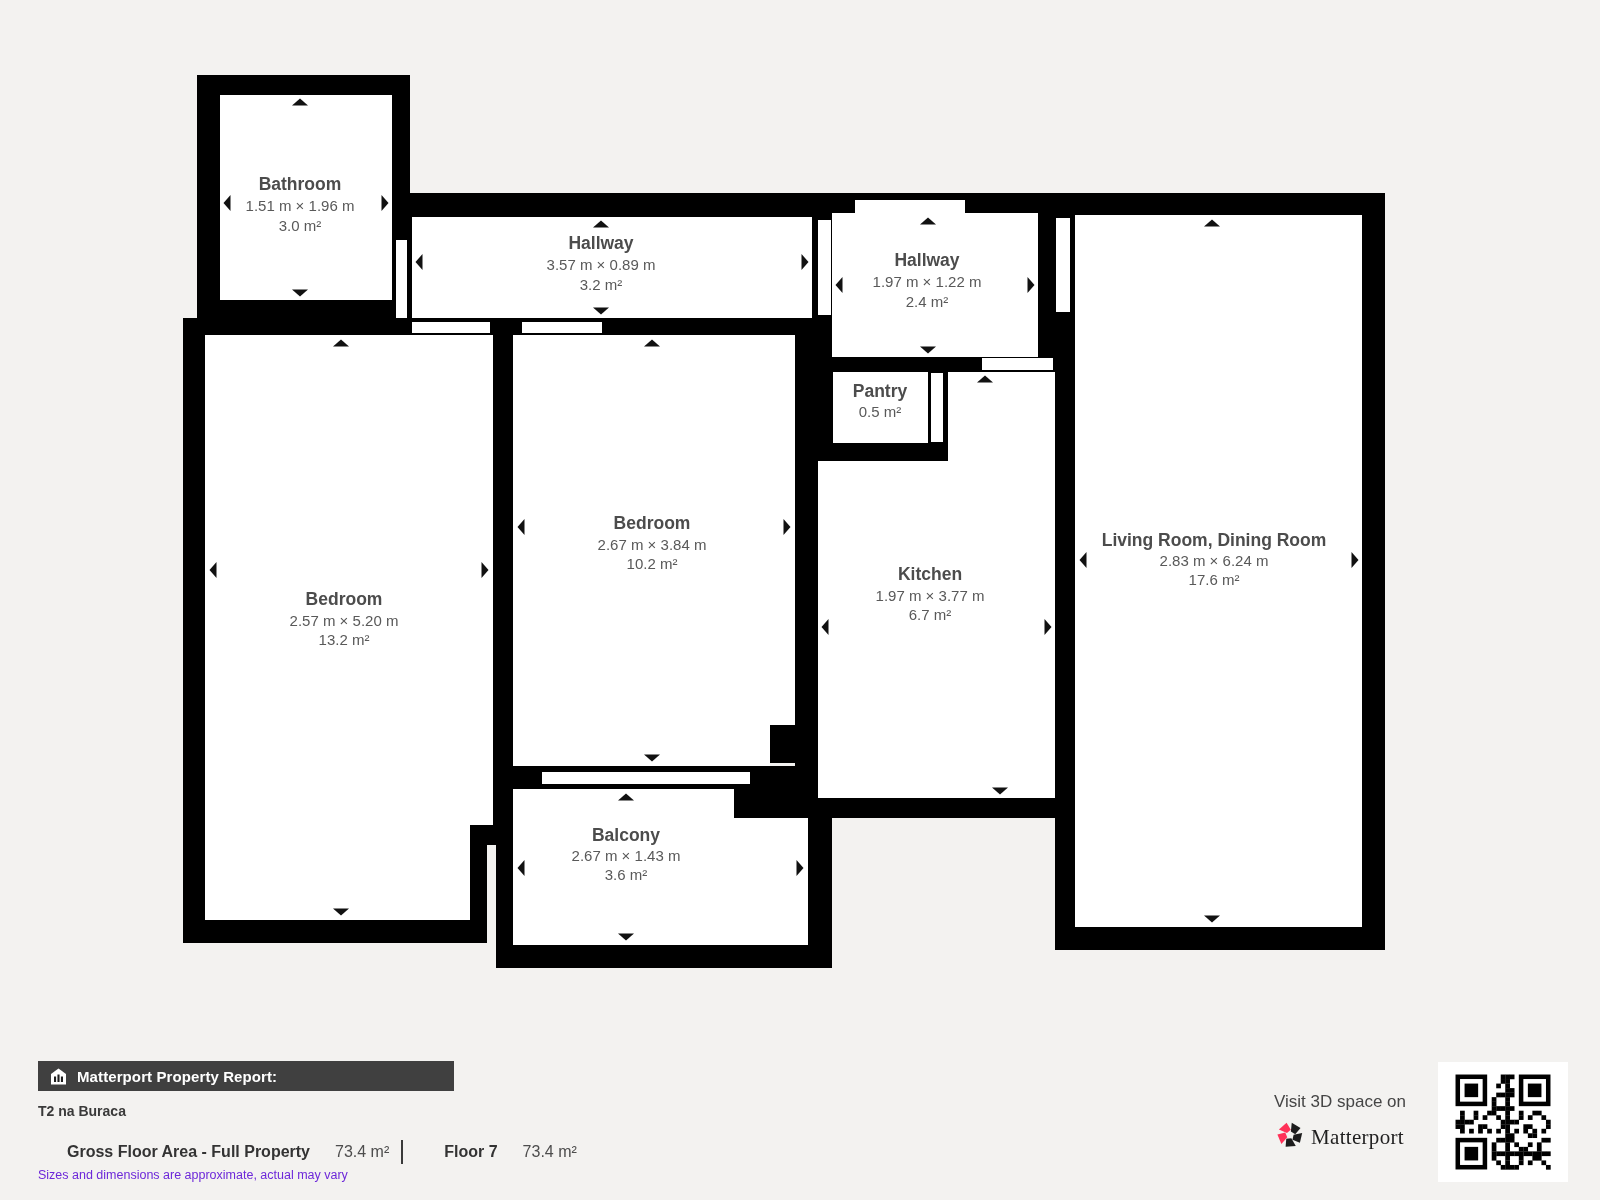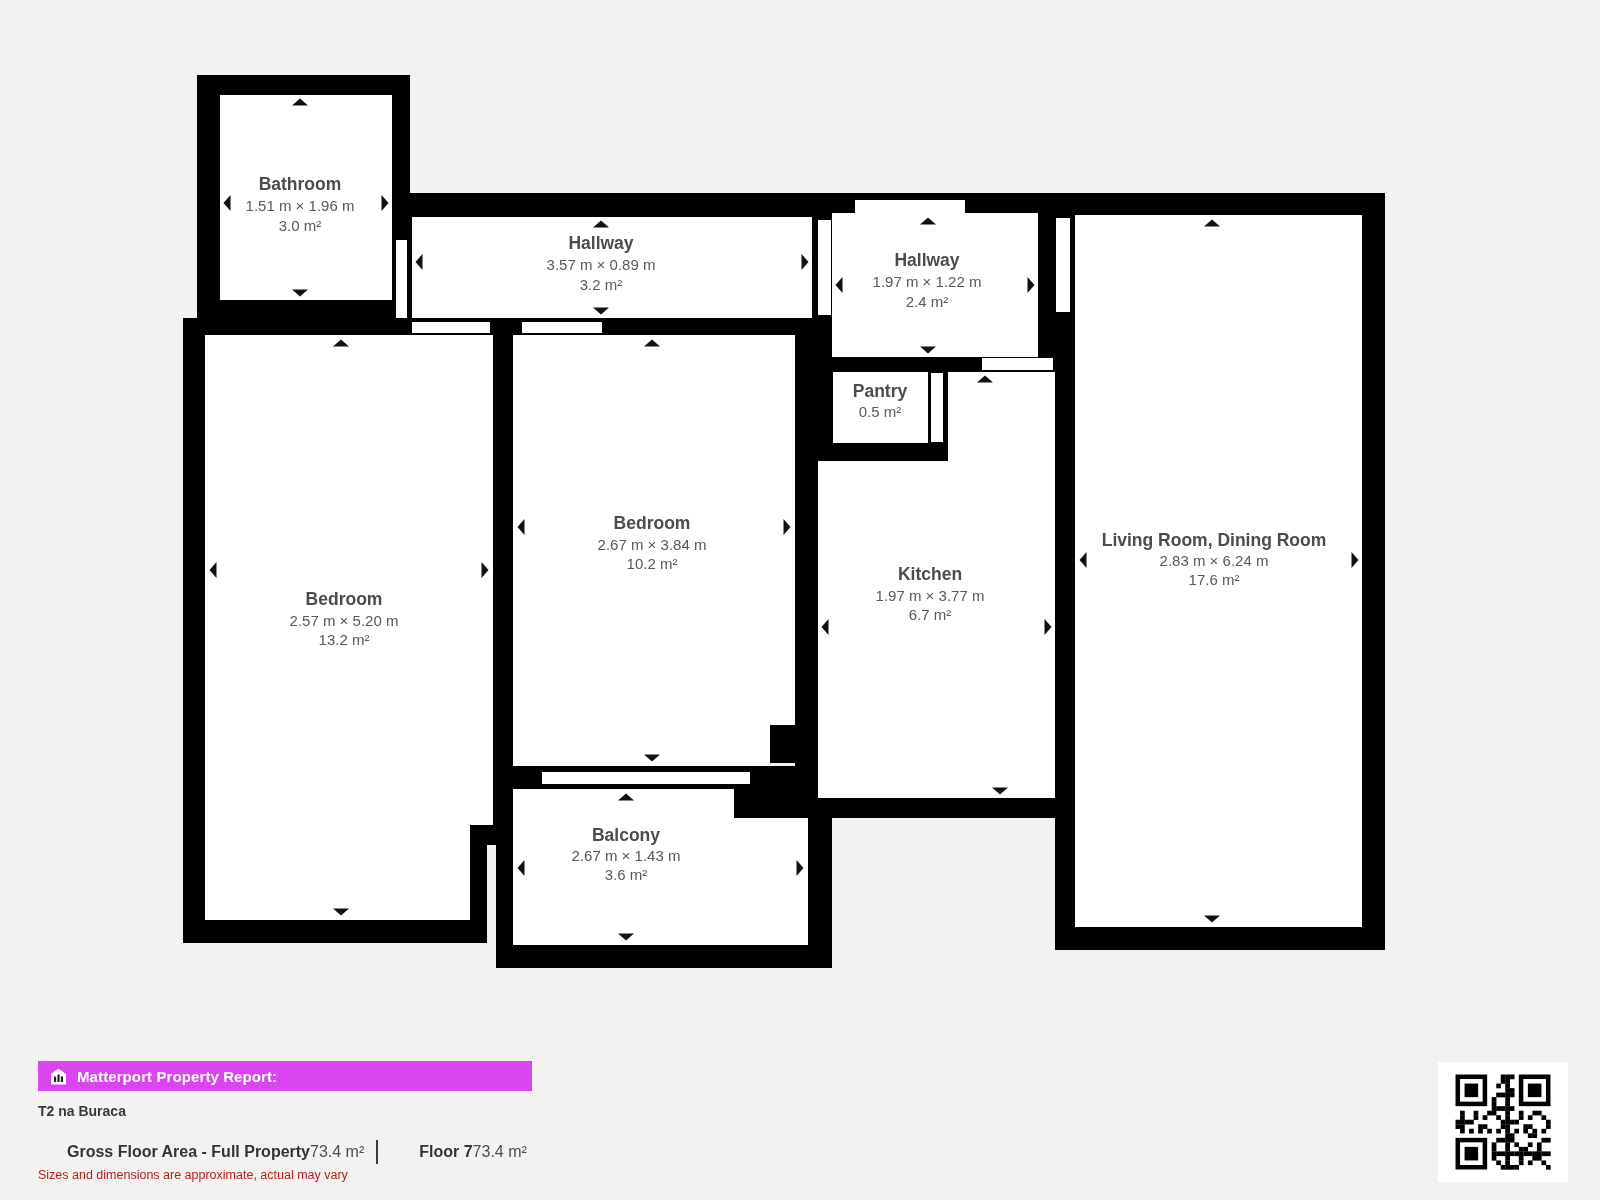--- a/index.html
+++ b/index.html
@@ -2,29 +2,29 @@
 <html><head>
 <meta charset="utf-8">
 <style>
   html,body{margin:0;padding:0;}
   body{width:1600px;height:1200px;background:#f3f2f0;font-family:"Liberation Sans",sans-serif;position:relative;overflow:hidden;}
   .page{position:absolute;inset:0;}
   svg text{user-select:none;}
   .room-name{font-size:17.5px;font-weight:700;fill:#4c4c4c;}
   .room-dims{font-size:15px;fill:#595959;}
   
-  .report-bar{position:absolute;left:38px;top:1061px;width:494px;height:30px;background:#d946ef;display:flex;align-items:center;}
+  .report-bar{position:absolute;left:38px;top:1061px;width:416px;height:30px;background:#404040;display:flex;align-items:center;}
   .report-bar .bar-icon{margin-left:12px;display:flex;align-items:center;}
   .report-bar .bar-label{color:#ffffff;font-size:15px;font-weight:700;margin-left:10px;letter-spacing:.1px;}
   .property-title{position:absolute;left:38px;top:1103px;font-size:14px;font-weight:700;color:#3a3a3a;}
   .area-line{position:absolute;left:38px;top:1140px;font-size:16px;color:#4d4d4d;display:flex;align-items:center;}
   .area-line .lbl{font-weight:700;color:#333333;margin-left:29px;}
-  .area-line .val{margin-left:0;}
+  .area-line .val{margin-left:25px;}
   .area-line .divider{display:inline-block;width:2px;height:24px;background:#3a3a3a;margin:0 12px;}
-  .disclaimer{position:absolute;left:38px;top:1168px;font-size:12.5px;color:#b91c1c;}
+  .disclaimer{position:absolute;left:38px;top:1168px;font-size:12.5px;color:#6d28d9;}
   .promo{position:absolute;left:1255px;top:1092px;width:170px;text-align:center;}
   .promo .visit{font-size:17px;color:#454545;}
   .promo .brand-row{margin-top:9px;display:flex;align-items:center;justify-content:center;}
   .promo .wordmark{font-family:"Liberation Serif",serif;font-size:21px;color:#1f1f1f;margin-left:7px;letter-spacing:.3px;}
   .qr-card{position:absolute;left:1438px;top:1062px;width:130px;height:120px;background:#ffffff;display:flex;align-items:center;justify-content:center;}
 </style>
 </head>
 <body>
 
 <div class="page">
@@ -194,20 +194,37 @@
   <div class="area-line">
     <span class="lbl">Gross Floor Area - Full Property</span>
     <span class="val">73.4 m²</span>
     <span class="divider"></span>
     <span class="lbl">Floor 7</span>
     <span class="val">73.4 m²</span>
   </div>
 
   <div class="disclaimer">Sizes and dimensions are approximate, actual may vary</div>
 
+  <div class="promo">
+    <div class="visit">Visit 3D space on</div>
+    <div class="brand-row">
+      <span>
+        <svg width="28" height="28" viewBox="-16 -16 32 32">
+          <g>
+            <path d="M2,-14 L12,-8 L6,-1 L1,-4 Z" fill="#1d1d1d" transform="rotate(0)"></path>
+            <path d="M2,-14 L12,-8 L6,-1 L1,-4 Z" fill="#1d1d1d" transform="rotate(72)"></path>
+            <path d="M2,-14 L12,-8 L6,-1 L1,-4 Z" fill="#1d1d1d" transform="rotate(144)"></path>
+            <path d="M2,-14 L12,-8 L6,-1 L1,-4 Z" fill="#ff3158" transform="rotate(216)"></path>
+            <path d="M2,-14 L12,-8 L6,-1 L1,-4 Z" fill="#ff3158" transform="rotate(288)"></path>
+          </g>
+        </svg>
+      </span>
+      <span class="wordmark">Matterport</span>
+    </div>
+  </div>
 
   <div class="qr-card">
     <svg id="qr-svg" width="104" height="104" viewBox="0 0 104 104">
       <rect x="0" y="0" width="104" height="104" fill="#ffffff"></rect>
       <g id="qr-modules" fill="#000000">
           <rect x="49.74" y="4.52" width="4.72" height="4.72"></rect>
           <rect x="54.26" y="4.52" width="4.72" height="4.72"></rect>
           <rect x="58.78" y="4.52" width="4.72" height="4.72"></rect>
           <rect x="49.74" y="9.04" width="4.72" height="4.72"></rect>
           <rect x="54.26" y="9.04" width="4.72" height="4.72"></rect>

